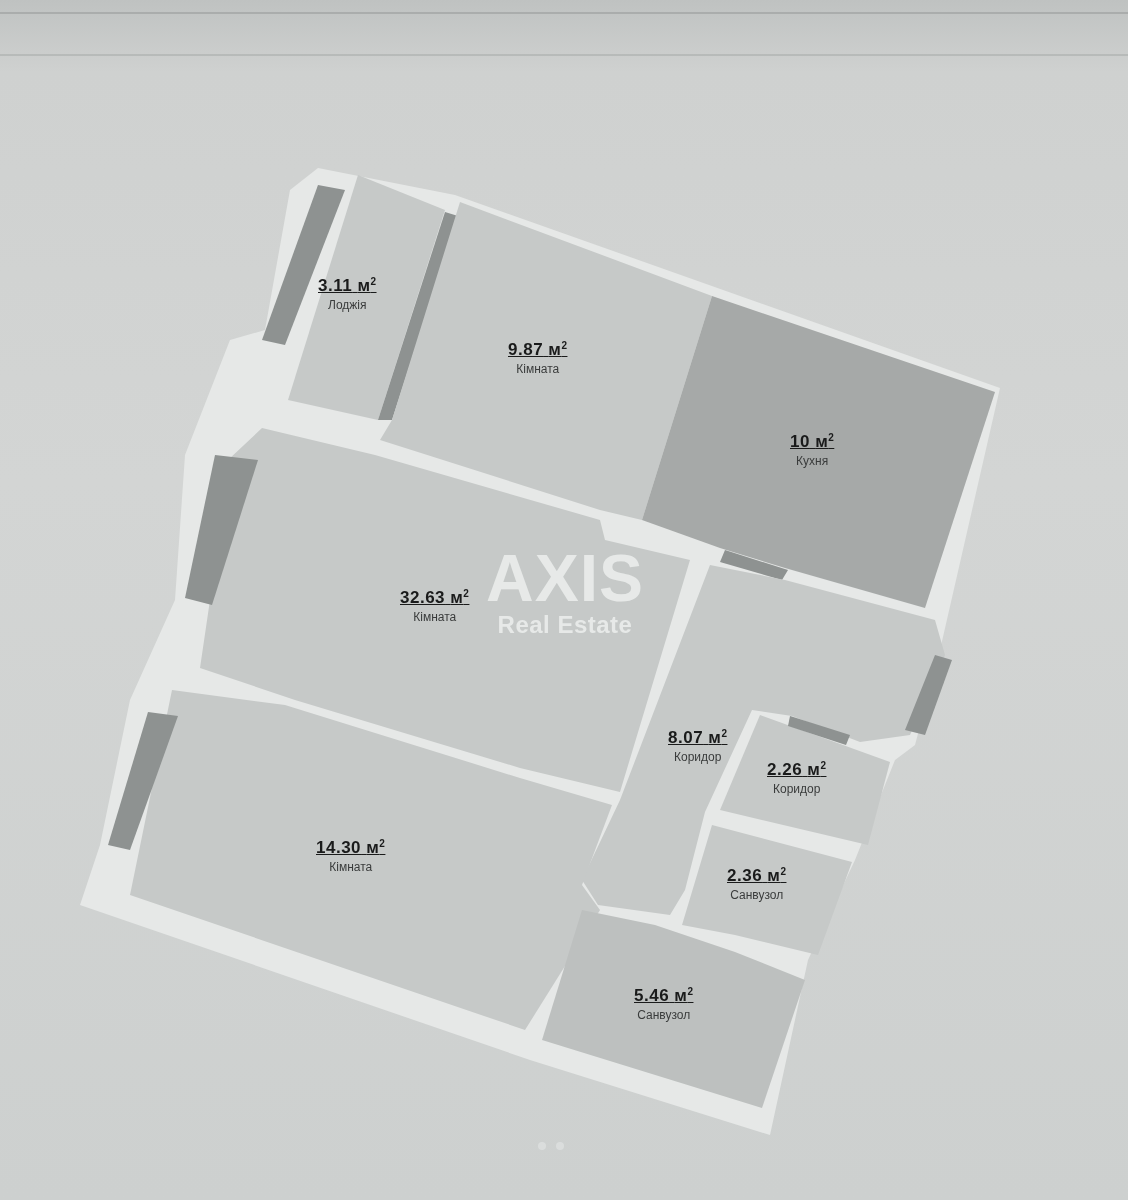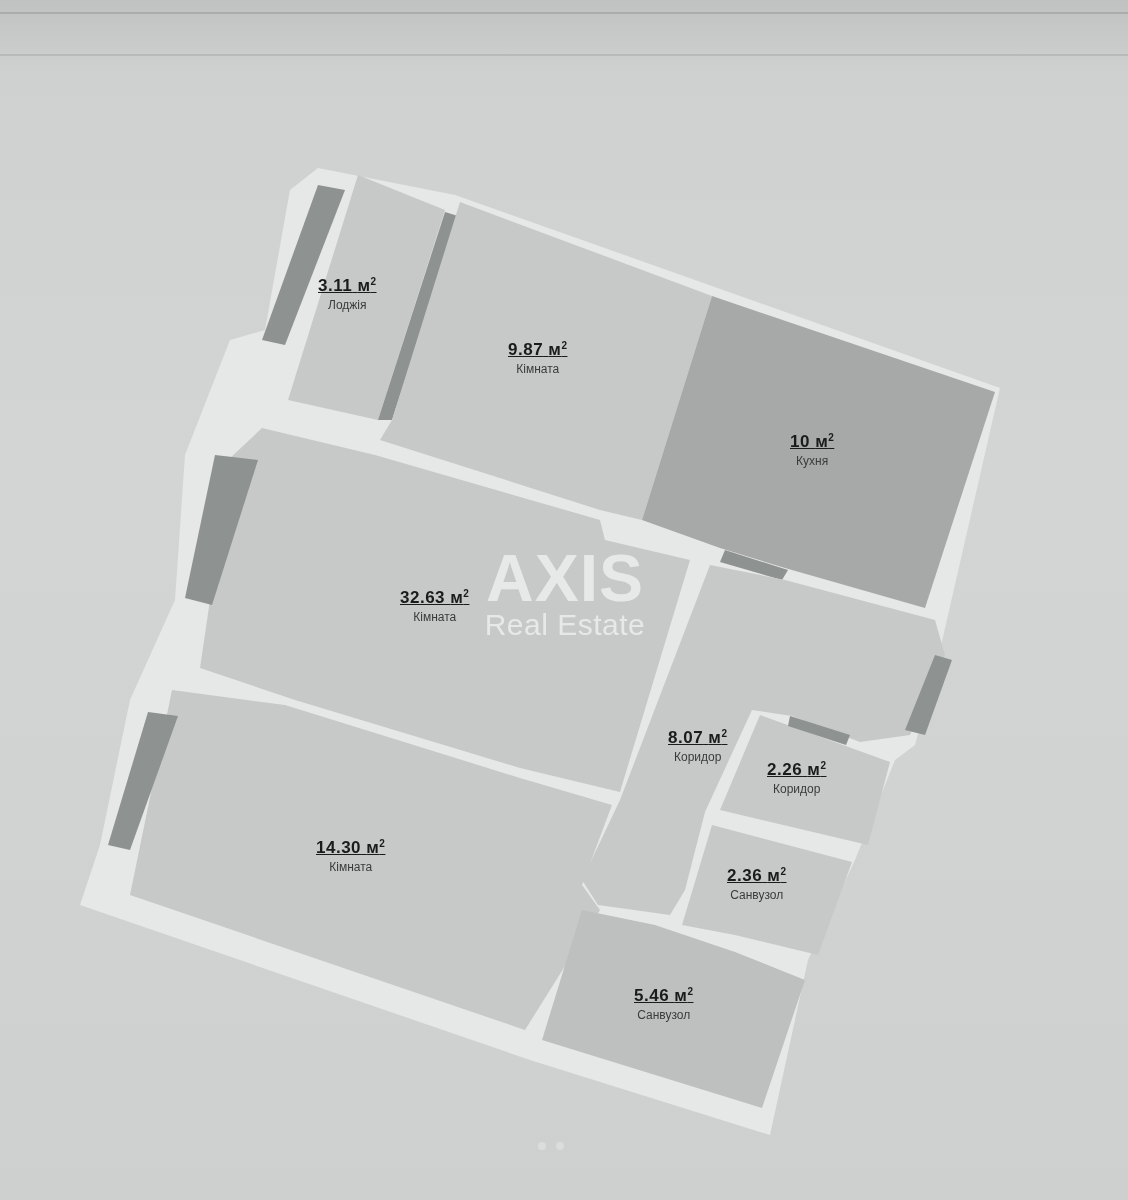--- a/index.html
+++ b/index.html
@@ -73,22 +73,22 @@
     }
     .watermark .brand {
       display: block;
       font-size: 66px;
       font-weight: bold;
       line-height: 66px;
       letter-spacing: 1px;
     }
     .watermark .sub {
       display: block;
-      font-size: 30px;
-      font-weight: normal;
+      font-size: 24px;
+      font-weight: bold;
       line-height: 28px;
       letter-spacing: 0.5px;
     }
     .dots {
       position: absolute;
       left: 538px;
       top: 1142px;
       display: flex;
       gap: 10px;
     }

